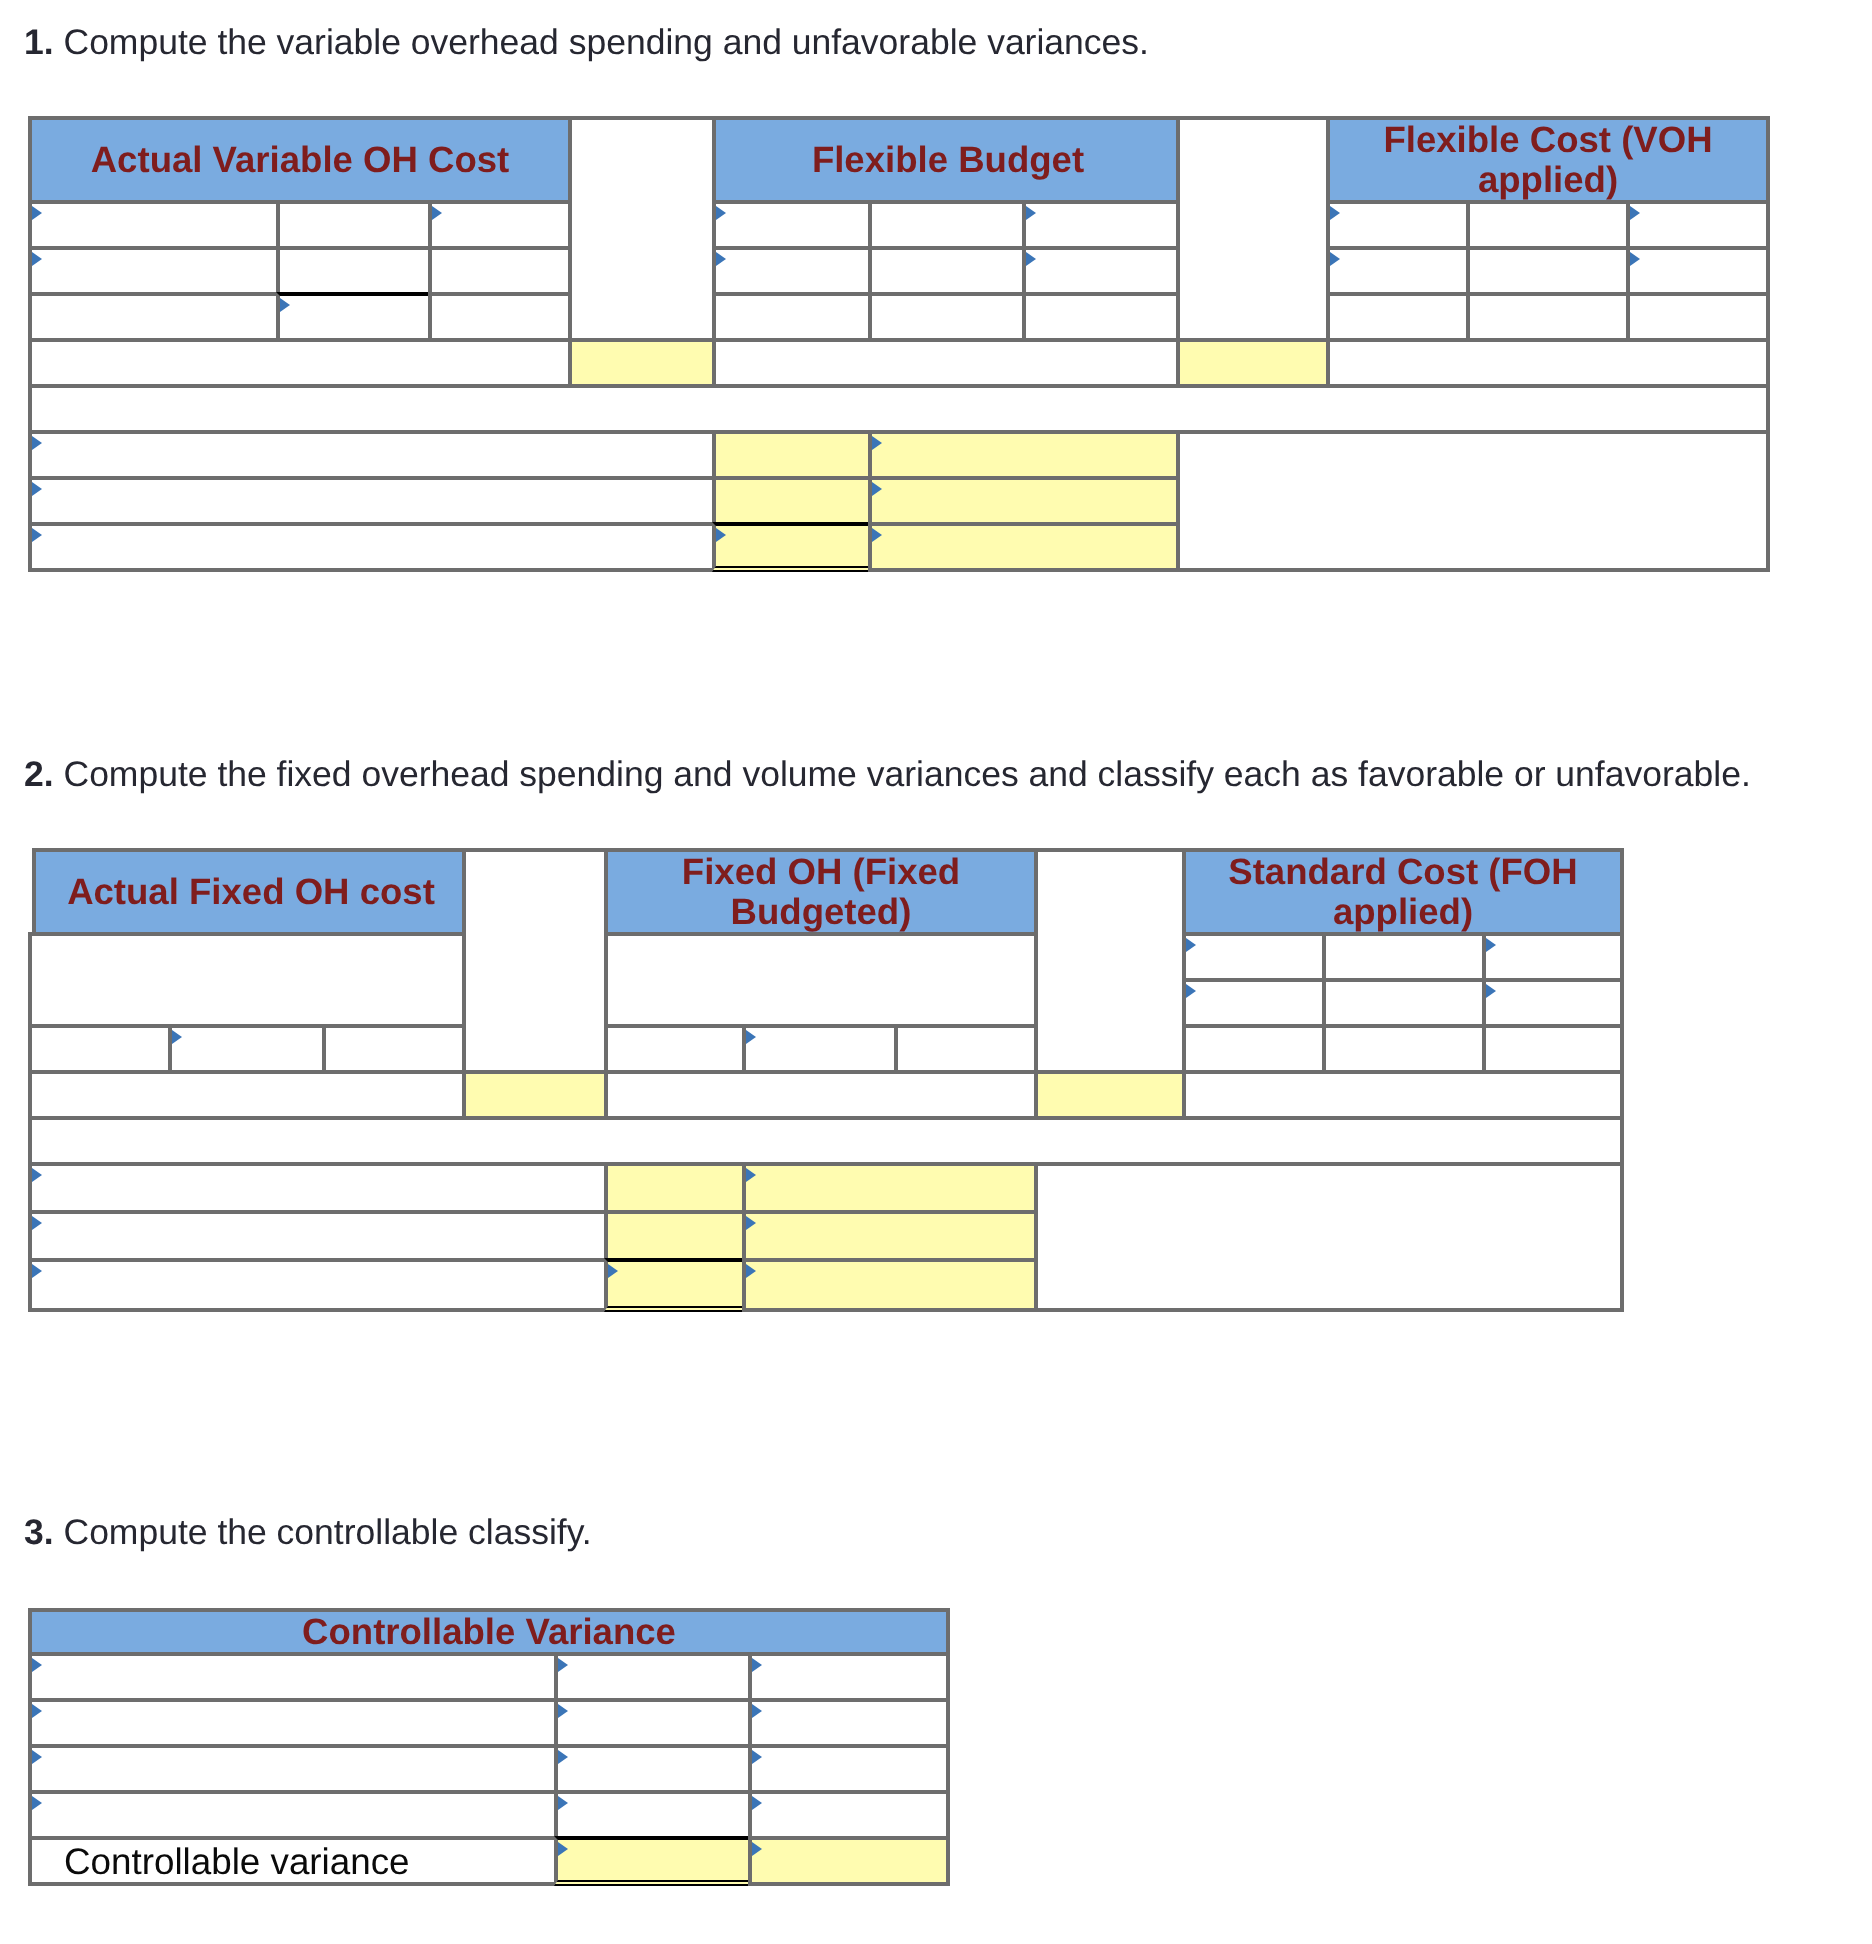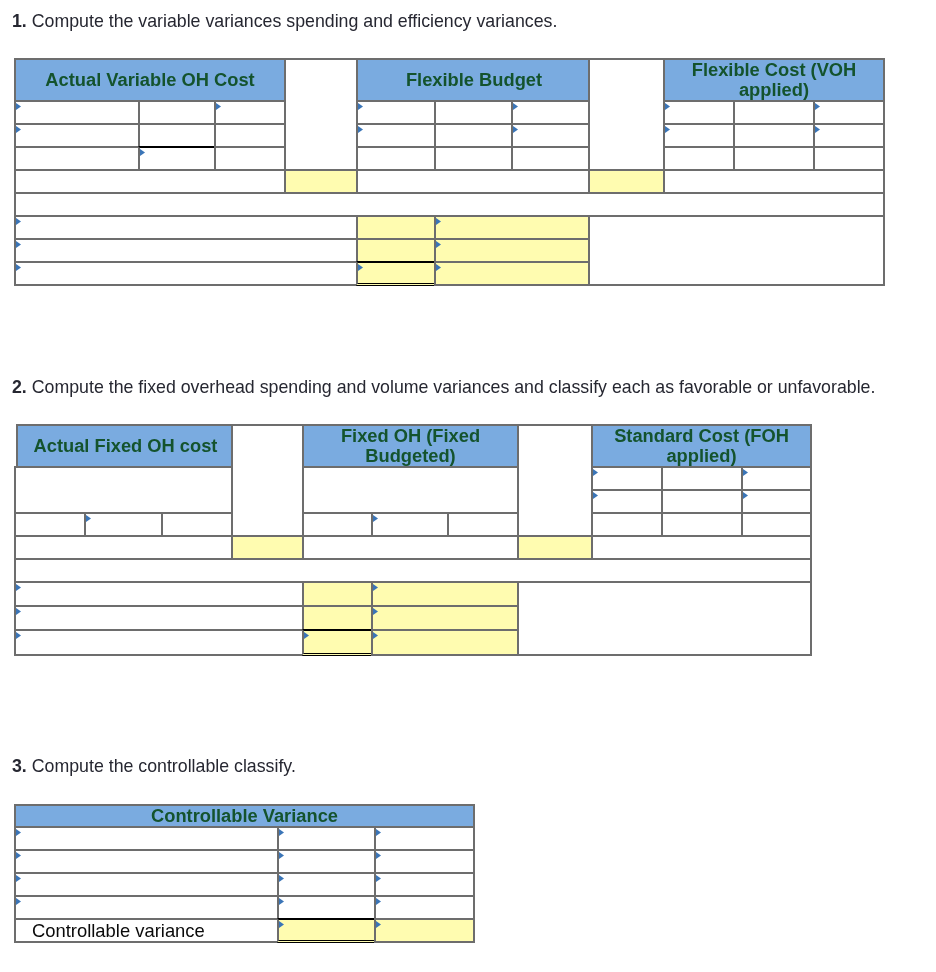--- a/index.html
+++ b/index.html
@@ -3,33 +3,33 @@
 <meta charset="utf-8">
 <title>Overhead Variance Worksheet</title>
 <style>
   html,body{margin:0;padding:0;background:#ffffff;}
   body{width:936px;height:972px;position:relative;overflow:hidden;
        font-family:"Liberation Sans",sans-serif;}
   .prompt{position:absolute;font-size:17.75px;color:#262731;white-space:nowrap;line-height:20px;}
   .prompt .n{font-weight:700;}
   .tbl{position:absolute;left:0;top:0;}
   .c{position:absolute;box-sizing:border-box;background:#ffffff;border:2px solid #6d6d6d;}
-  .hd{background:#7aabe0;font-weight:700;font-size:18.3px;color:#14532d;
+  .hd{background:#7aabe0;font-weight:700;font-size:18.3px;color:#7f1d1d;
       display:flex;align-items:center;justify-content:center;text-align:center;line-height:20px;}
   .hd .ht{display:block;width:100%;}
   .y{background:#fffcb0;}
   .tx{display:flex;align-items:center;font-size:18.4px;color:#0a0a0a;padding-left:16px;}
   .blkT{border-top:2px solid #000;}
   .blkB{border-bottom:3px double #000;}
   .tri{position:absolute;left:0.1px;top:0.5px;display:block;width:5px;height:7px;}
 </style>
 </head>
 <body>
 
-<div class="prompt" style="left:12px;top:11px;"><span class="n">1.</span><span> Compute the variable variances spending and efficiency variances.</span></div>
+<div class="prompt" style="left:12px;top:11px;"><span class="n">1.</span><span> Compute the variable overhead spending and unfavorable variances.</span></div>
 
 <div class="prompt" style="left:12px;top:377px;"><span class="n">2.</span><span> Compute the fixed overhead spending and volume variances and classify each as favorable or unfavorable.</span></div>
 
 <div class="prompt" style="left:12px;top:756px;"><span class="n">3.</span><span> Compute the controllable classify.</span></div>
 
 <svg width="0" height="0" style="position:absolute" aria-hidden="true">
     <defs>
       <symbol id="mk" viewBox="0 0 46 66" preserveAspectRatio="none">
         <path d="M0 0 L46 33 L0 66 Z" fill="#3b75b7"></path>
       </symbol>

